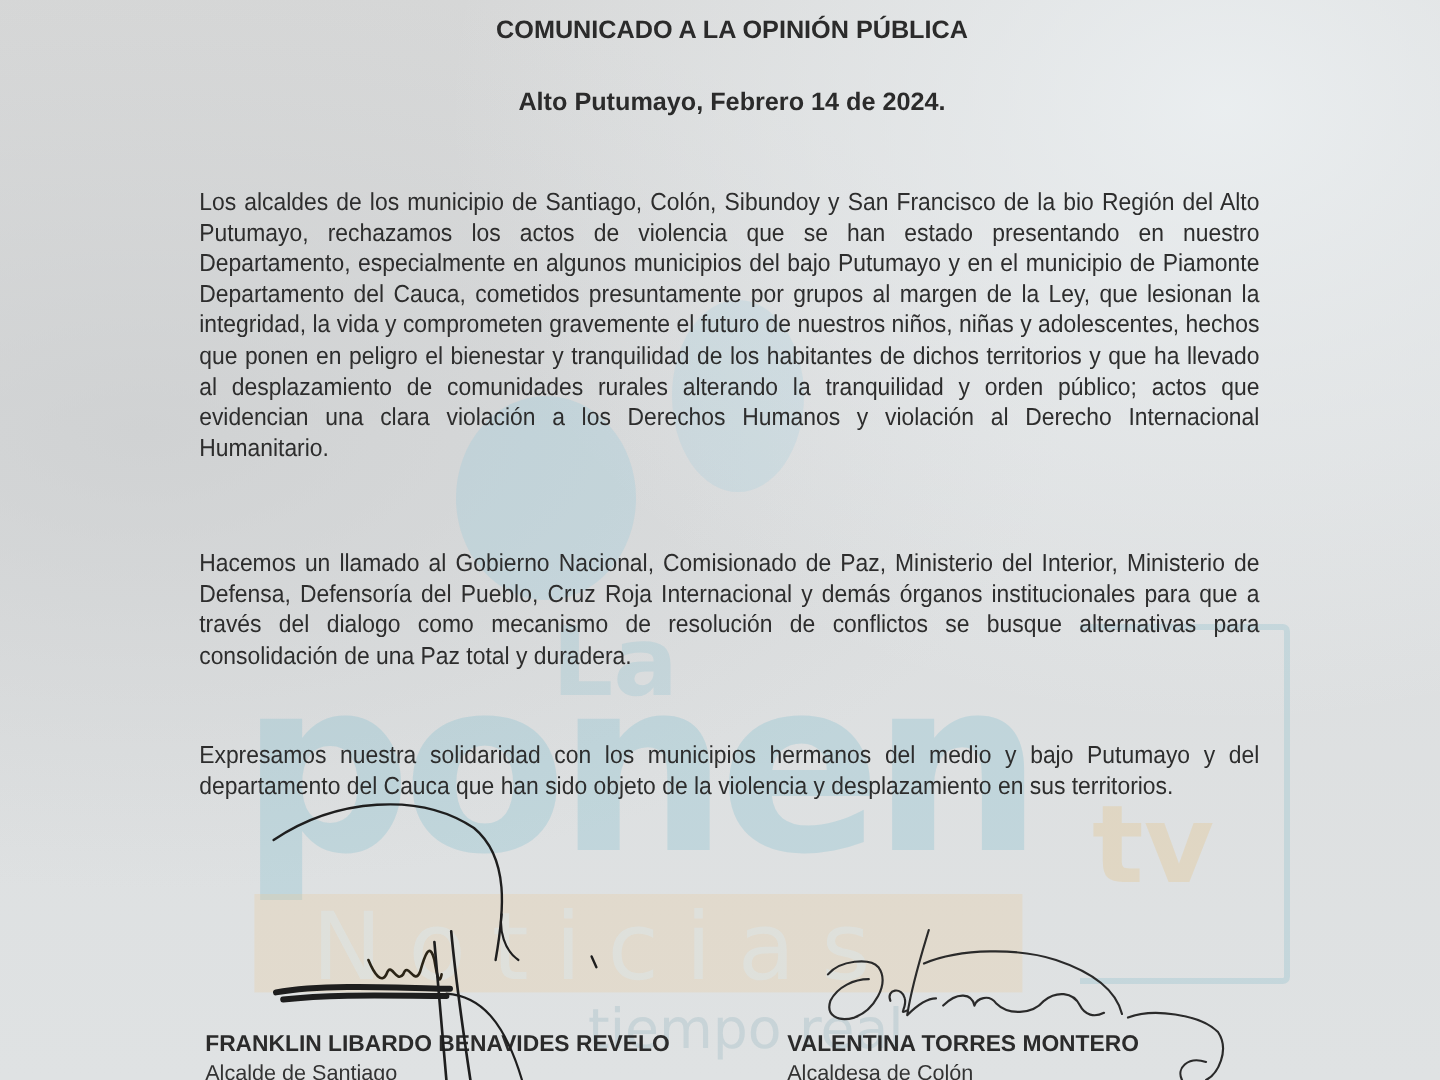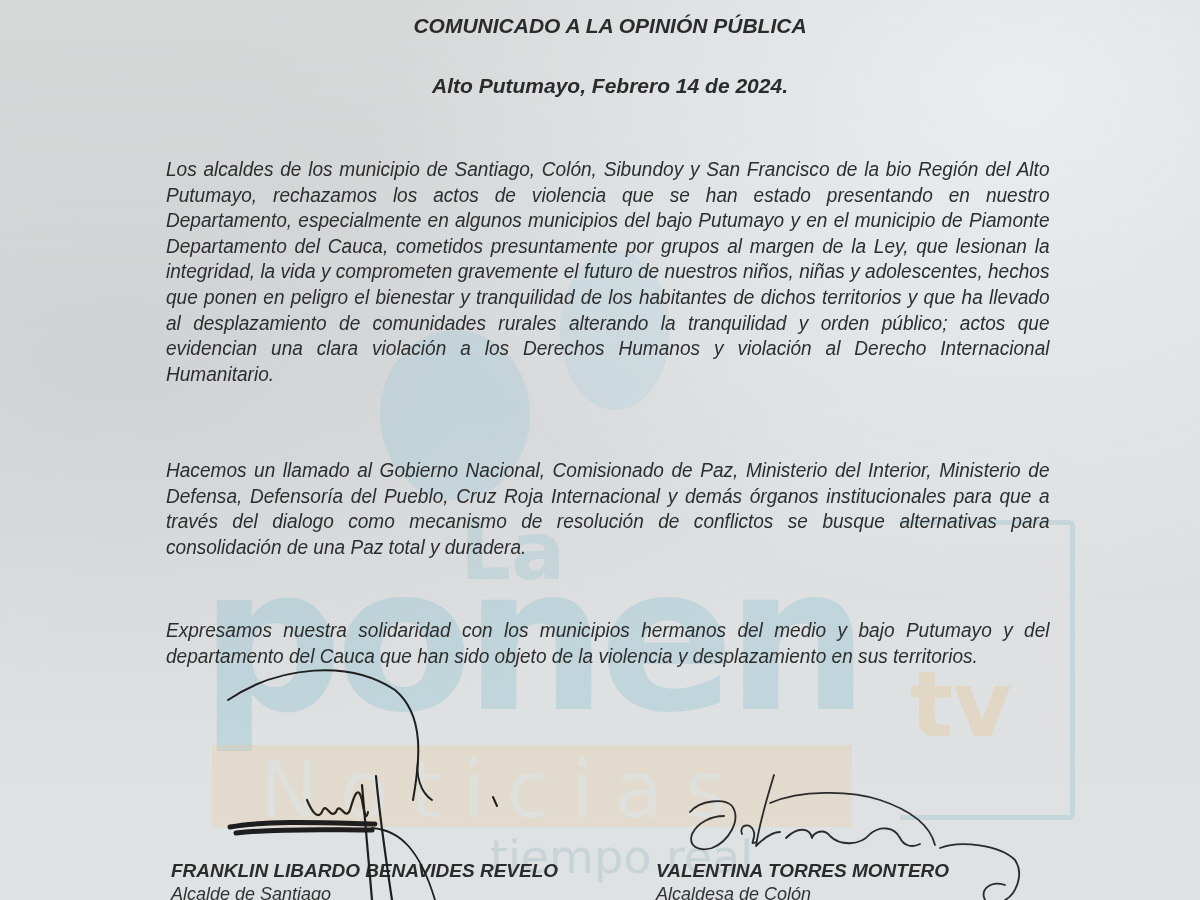--- a/index.html
+++ b/index.html
@@ -78,21 +78,21 @@
       border-radius: 50%;
       background: rgba(140,200,220,0.25);
     }
     .wm-blob2 {
       left: 560px; top: 250px; width: 110px; height: 160px;
       border-radius: 50%;
       background: rgba(140,200,220,0.18);
     }
 
     
-    .doc { position: absolute; left: 0; top: 0; width: 1097px; height: 900px; font-style: italic; }
+    .doc { position: absolute; left: 0; top: 0; width: 1097px; height: 900px; }
     .title {
       position: absolute; left: 0; width: 1220px; top: 14px;
       text-align: center;
       font-weight: bold;
       font-size: 21px;
       color: #2b2b2b;
     }
     .dateline {
       position: absolute; left: 0; width: 1220px; top: 74px;
       text-align: center;

